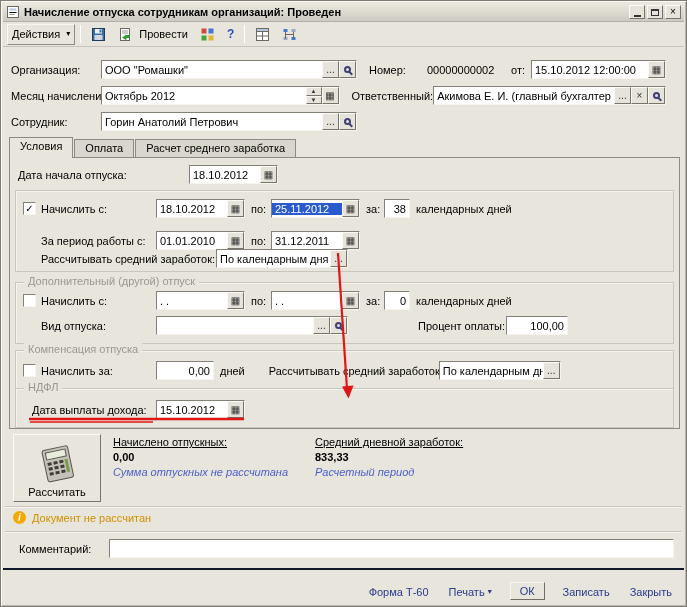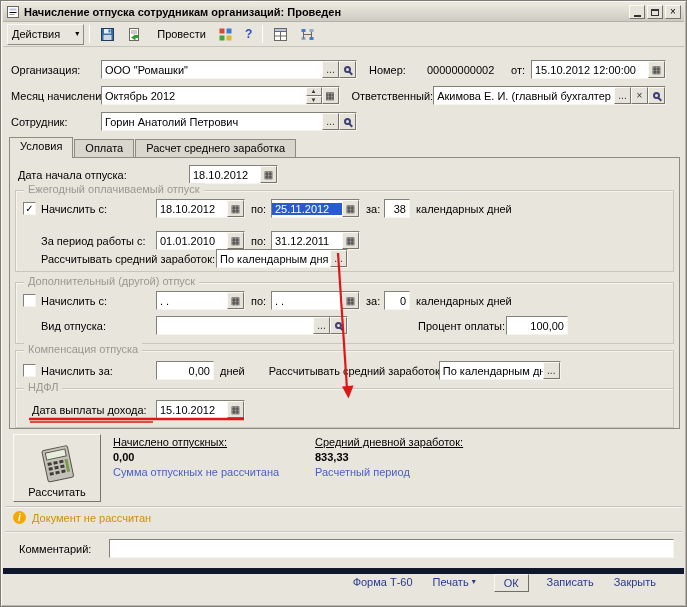--- a/index.html
+++ b/index.html
@@ -28,21 +28,21 @@
   }
   .glyph-min { width: 7px; height: 2px; background: #333; margin-top: 7px; }
   .glyph-max { width: 8px; height: 7px; border: 1px solid #333; border-top-width: 2px; }
   
   .toolbar {
     position: absolute; top: 21px; left: 2px; right: 2px; height: 25px;
     display: flex; align-items: center; gap: 2px; padding: 0 4px;
     border-bottom: 1px solid #c6c3ba;
   }
   .tb-btn {
-    height: 21px; display: flex; align-items: center; gap: 15px; padding: 0 4px;
+    height: 21px; display: flex; align-items: center; gap: 6px; padding: 0 4px;
     background: #e8e5dc; border: 1px solid; border-color: #f8f6ef #8e8c83 #8e8c83 #f8f6ef;
     font-size: 11px; font-family: inherit;
   }
   .tb-btn.flat { border-color: transparent; }
   .tb-sep { width: 1px; height: 18px; background: #a8a59c; border-right: 1px solid #fff; margin: 0 3px; }
   .dd { font-size: 8px; line-height: 1; }
   .help-glyph { color: #2b50bd; font-weight: bold; font-size: 12px; }
   
   .frow { position: absolute; height: 19px; display: flex; align-items: center; }
   #row-org   { top: 59px;  left: 10px; right: 20px; }
@@ -104,37 +104,37 @@
   .calc-btn {
     width: 88px; height: 68px; background: #e8e5dc;
     border: 1px solid; border-color: #fbfaf3 #76746b #76746b #fbfaf3;
     display: flex; flex-direction: column; align-items: center; justify-content: flex-end;
     padding: 3px; gap: 1px; font-family: inherit; font-size: 11px;
   }
   .sum-col1 { margin-left: 12px; width: 190px; padding-top: 2px; }
   .sum-col2 { margin-left: 12px; padding-top: 2px; }
   .sum-label { text-decoration: underline; }
   .sum-value { font-weight: bold; margin-top: 3px; }
-  .sum-hint  { color: #4a5fc8; margin-top: 3px; }
+  .sum-hint  { color: #4a5fc8; margin-top: 3px; font-style: italic; }
   .sum-hint2 { color: #4a5fc8; margin-top: 3px; padding-left: 5px; }
   
   .sep-line { position: absolute; left: 4px; right: 4px; height: 2px;
               border-top: 1px solid #c9c6bd; border-bottom: 1px solid #f6f4ec; }
   .info-row { position: absolute; top: 509px; left: 12px; height: 15px;
               display: flex; align-items: center; gap: 6px; color: #cf9000; }
   .info-icon { width: 13px; height: 13px; border-radius: 50%; background: #f5a800; color: #fff;
                font-weight: bold; font-style: italic; font-size: 10px; line-height: 1;
                display: flex; align-items: center; justify-content: center; }
   #row-comment { top: 538px; left: 18px; right: 12px; }
   .cfield { flex: 1; height: 19px; background: #fff; padding: 0 3px;
             border: 1px solid; border-color: #828077 #f6f4ec #f6f4ec #828077;
             font-family: inherit; font-size: 11px; }
   .footer { position: absolute; top: 567px; left: 2px; right: 2px; height: 32px;
-            border-top: 6px solid #0f172a; display: flex; align-items: flex-start;
-            justify-content: flex-end; gap: 16px; padding-right: 26px; }
+            border-top: 2px solid #0f172a; display: flex; align-items: flex-end;
+            justify-content: flex-end; gap: 16px; padding-right: 10px; }
   .foot-btn { background: none; border: none; color: #283a8c; font-family: inherit; font-size: 11px;
               display: flex; align-items: center; gap: 3px; padding: 2px 2px; }
   .foot-btn.ok { border: 1px solid; border-color: #f8f6ef #6f6d64 #6f6d64 #f8f6ef;
                  background: #e8e5dc; padding: 2px 9px; }
   
   .annotation { position: absolute; inset: 0; pointer-events: none; z-index: 10; }
 </style>
 </head>
 <body>
 
@@ -288,21 +288,20 @@
 
     <div class="prow-start">
       <span class="flabel" style="width:139px">Дата начала отпуска:</span>
       <div class="field dfield">
         <span class="fval">18.10.2012</span>
         <button class="fbtn">▦</button>
       </div>
     </div>
 
     <div class="group" id="g-annual">
-      <span class="gtitle">Ежегодный оплачиваемый отпуск</span>
       <div class="grow" style="top:8px">
         <span class="cb">
             <span>✓</span>
           </span>
         <span class="flabel" style="width:115px">Начислить с:</span>
         <div class="field dfield">
           <span class="fval">18.10.2012</span>
           <button class="fbtn">▦</button>
         </div>
         <span class="flabel lbl-po">по:</span>

